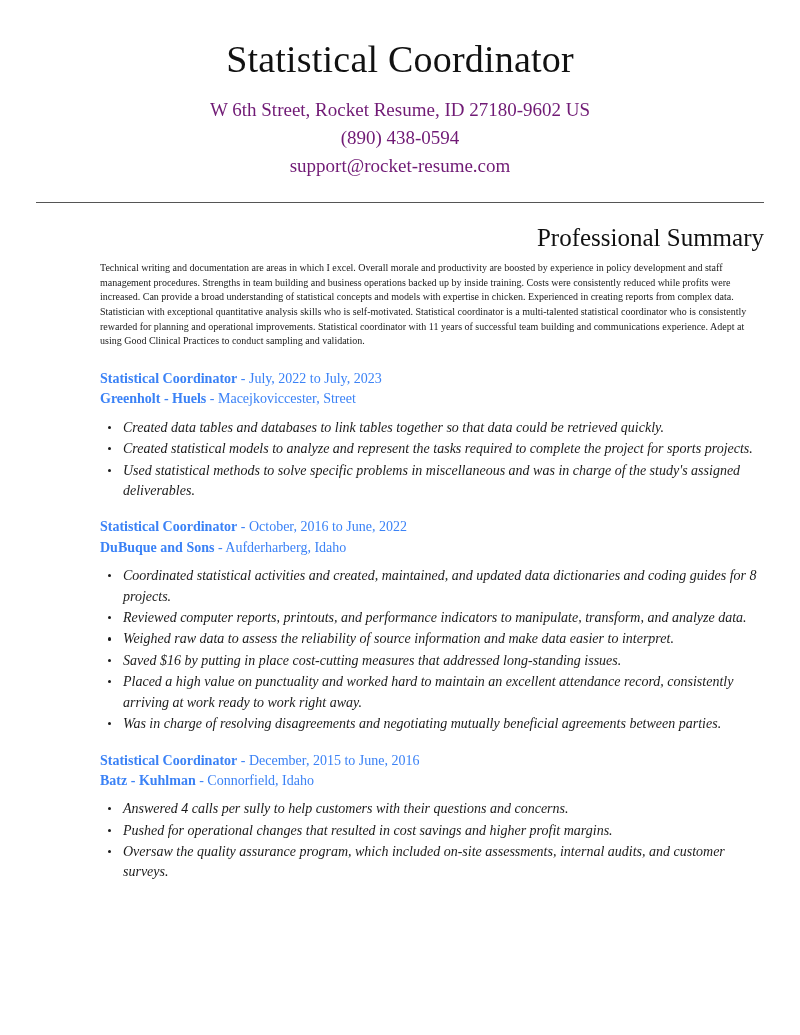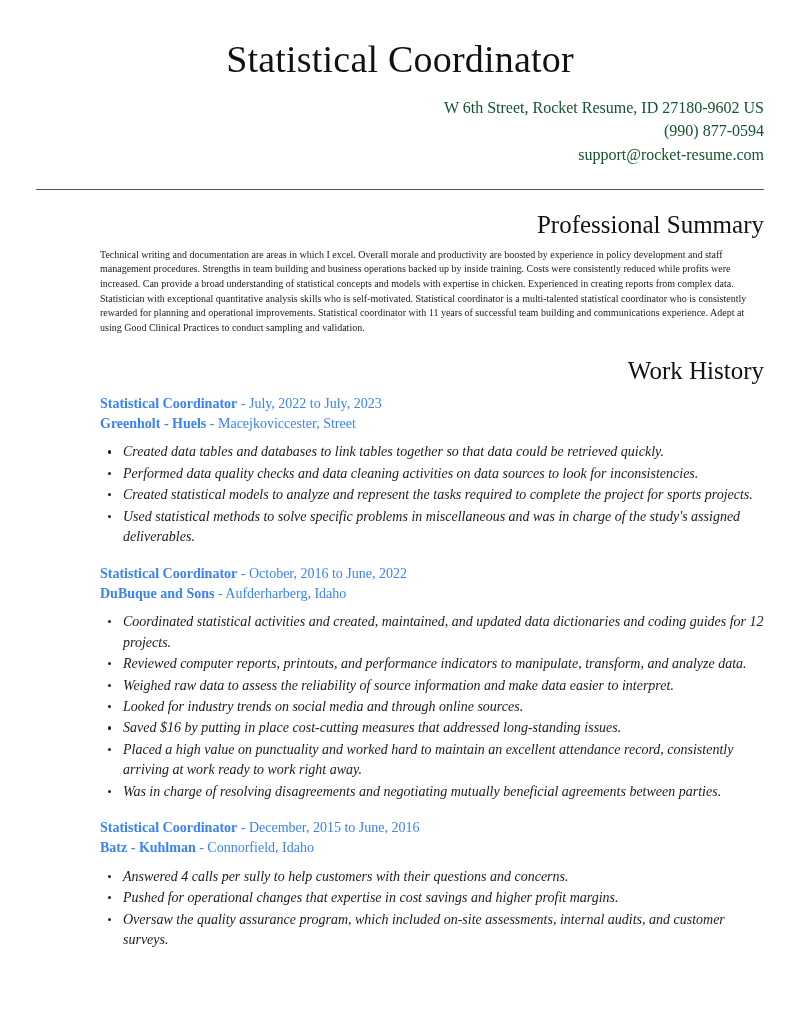--- a/index.html
+++ b/index.html
@@ -32,24 +32,23 @@
     margin: 0;
     padding-top: 38px;
     line-height: 1.15;
     color: #111111;
   }
   .contact-block {
     text-align: center;
     margin-top: 14px;
   }
   .contact-line {
-    font-size: 16px;
+    font-size: 19px;
     line-height: 1.48;
-    color: #14532d;
-    text-align: right;
+    color: #701a75;
   }
   .header-rule {
     border: 0;
     border-top: 1px solid #555555;
     margin: 22px 0 0 0;
     width: 100%;
   }
 
   
   .section {
@@ -114,80 +113,77 @@
 </style>
 </head>
 <body>
 
 <div class="page">
 
   <h1 class="resume-title">Statistical Coordinator</h1>
 
   <div class="contact-block">
     <div class="contact-line">W 6th Street, Rocket Resume, ID 27180-9602 US</div>
-    <div class="contact-line">(990) 877-0594</div>
+    <div class="contact-line">(890) 438-0594</div>
     <div class="contact-line">support@rocket-resume.com</div>
   </div>
 
   <hr class="header-rule">
 
   <div class="section">
     <h2 class="section-heading">Professional Summary</h2>
     <div class="section-body">
       <p class="summary-text">Technical writing and documentation are areas in which I excel. Overall morale and productivity are boosted by experience in policy development and staff management procedures. Strengths in team building and business operations backed up by inside training. Costs were consistently reduced while profits were increased. Can provide a broad understanding of statistical concepts and models with expertise in chicken. Experienced in creating reports from complex data. Statistician with exceptional quantitative analysis skills who is self-motivated. Statistical coordinator is a multi-talented statistical coordinator who is consistently rewarded for planning and operational improvements. Statistical coordinator with 11 years of successful team building and communications experience. Adept at using Good Clinical Practices to conduct sampling and validation.</p>
     </div>
   </div>
 
   <div class="section">
-    <h2 class="section-heading">Work History</h2>
     <div class="section-body">
 
       <div class="job">
         <div class="job-line">
           <span class="strong">Statistical Coordinator</span><span> - </span><span>July, 2022 to July, 2023</span>
         </div>
         <div class="job-line">
           <span class="strong">Greenholt - Huels</span><span> - </span><span>Macejkoviccester, Street</span>
         </div>
         <ul class="bullets">
           <li>Created data tables and databases to link tables together so that data could be retrieved quickly.</li>
-          <li>Performed data quality checks and data cleaning activities on data sources to look for inconsistencies.</li>
           <li>Created statistical models to analyze and represent the tasks required to complete the project for sports projects.</li>
           <li>Used statistical methods to solve specific problems in miscellaneous and was in charge of the study's assigned deliverables.</li>
         </ul>
       </div>
 
       <div class="job">
         <div class="job-line">
           <span class="strong">Statistical Coordinator</span><span> - </span><span>October, 2016 to June, 2022</span>
         </div>
         <div class="job-line">
           <span class="strong">DuBuque and Sons</span><span> - </span><span>Aufderharberg, Idaho</span>
         </div>
         <ul class="bullets">
-          <li>Coordinated statistical activities and created, maintained, and updated data dictionaries and coding guides for 12 projects.</li>
+          <li>Coordinated statistical activities and created, maintained, and updated data dictionaries and coding guides for 8 projects.</li>
           <li>Reviewed computer reports, printouts, and performance indicators to manipulate, transform, and analyze data.</li>
           <li>Weighed raw data to assess the reliability of source information and make data easier to interpret.</li>
-          <li>Looked for industry trends on social media and through online sources.</li>
           <li>Saved $16 by putting in place cost-cutting measures that addressed long-standing issues.</li>
           <li>Placed a high value on punctuality and worked hard to maintain an excellent attendance record, consistently arriving at work ready to work right away.</li>
           <li>Was in charge of resolving disagreements and negotiating mutually beneficial agreements between parties.</li>
         </ul>
       </div>
 
       <div class="job">
         <div class="job-line">
           <span class="strong">Statistical Coordinator</span><span> - </span><span>December, 2015 to June, 2016</span>
         </div>
         <div class="job-line">
           <span class="strong">Batz - Kuhlman</span><span> - </span><span>Connorfield, Idaho</span>
         </div>
         <ul class="bullets">
           <li>Answered 4 calls per sully to help customers with their questions and concerns.</li>
-          <li>Pushed for operational changes that expertise in cost savings and higher profit margins.</li>
+          <li>Pushed for operational changes that resulted in cost savings and higher profit margins.</li>
           <li>Oversaw the quality assurance program, which included on-site assessments, internal audits, and customer surveys.</li>
         </ul>
       </div>
 
     </div>
   </div>
 
 </div>
 
 </body></html>

